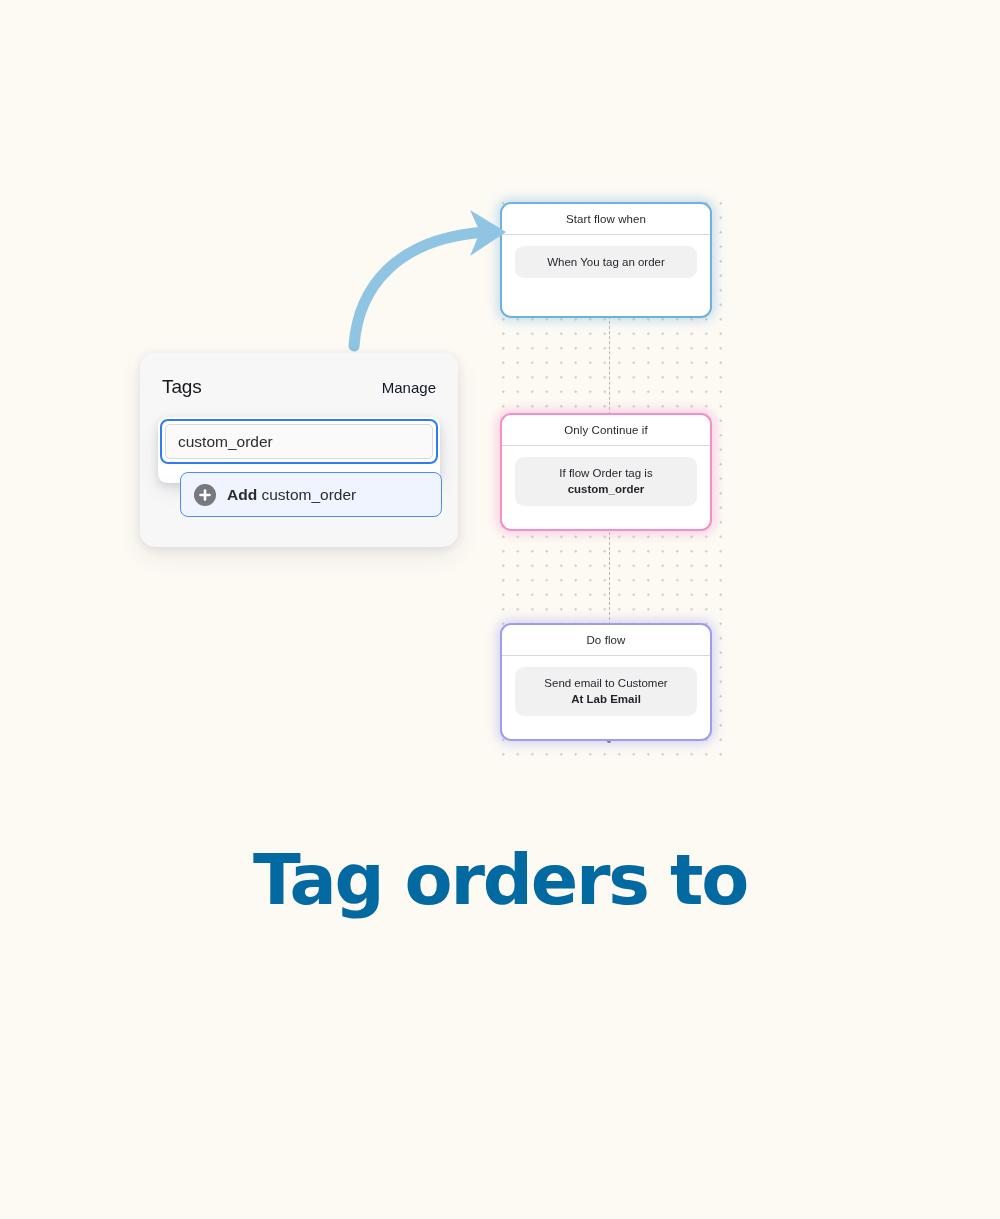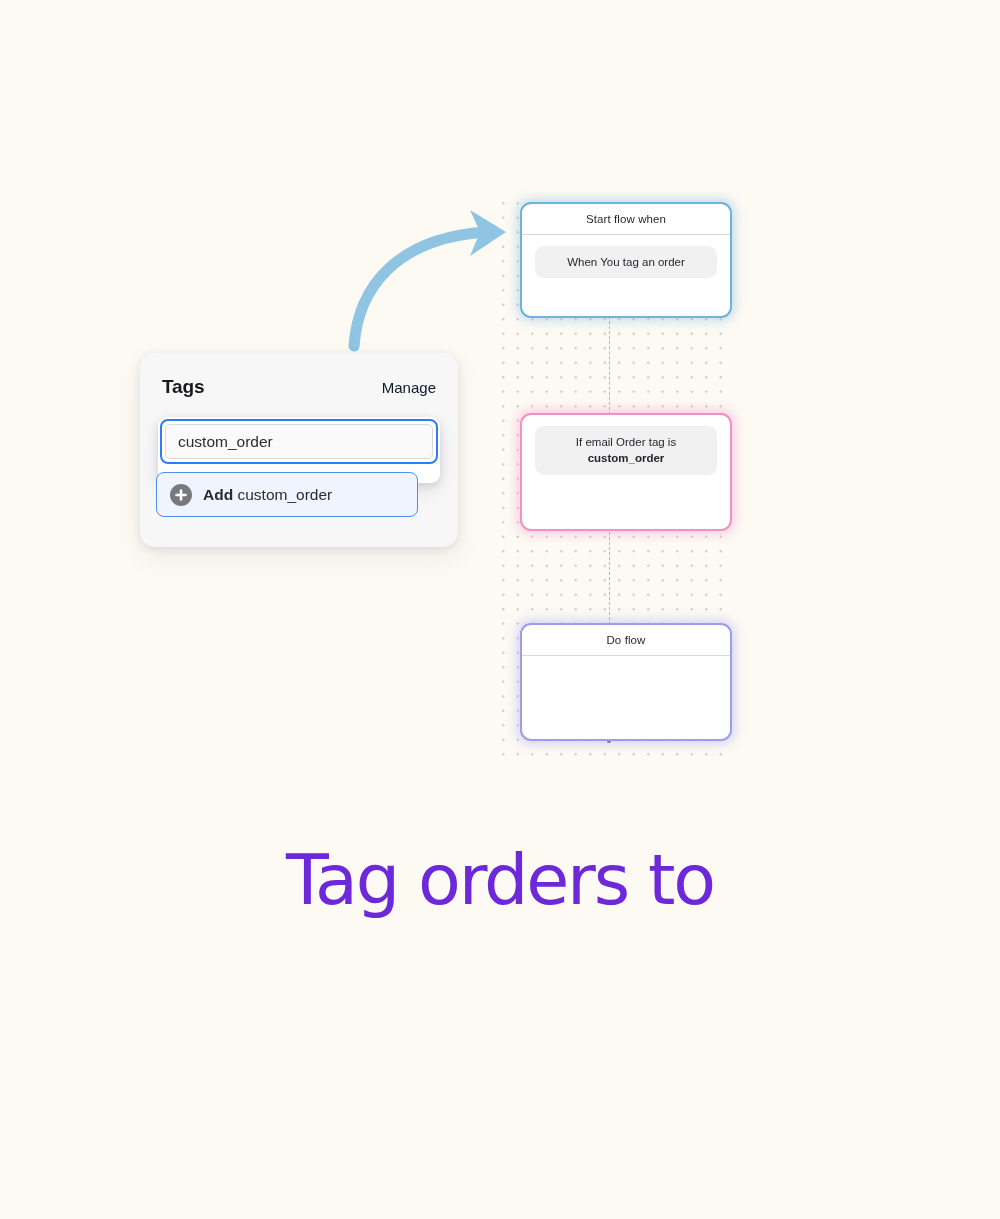--- a/index.html
+++ b/index.html
@@ -49,21 +49,21 @@
   }
   .d1 { top: 314px; }
   .d2 { top: 413px; }
   .d3 { top: 525px; }
   .d4 { top: 623px; }
   .d5 { top: 739px; }
 
   
   .flow-card {
     position: absolute;
-    left: 520px;
+    left: 500px;
     width: 212px;
     height: 116px;
     background: #FFFFFF;
     border-radius: 11px;
     border: 2px solid #6FB2DB;
     display: flex;
     flex-direction: column;
     align-items: stretch;
   }
 
@@ -144,21 +144,21 @@
     position: absolute;
     left: 22px;
     top: 23px;
     right: 22px;
     display: flex;
     align-items: baseline;
     justify-content: space-between;
   }
   #tags-title {
     font-size: 19px;
-    font-weight: bold;
+    font-weight: normal;
     color: #17181B;
     letter-spacing: -0.1px;
   }
   #manage-link {
     font-size: 15px;
     color: #0f172a;
     cursor: pointer;
   }
 
   
@@ -195,21 +195,21 @@
     border-radius: 5px;
     font-size: 15.5px;
     color: #2A2C30;
     padding: 0 12px;
     font-family: inherit;
     outline: none;
   }
 
   #add-tag-button {
     position: absolute;
-    left: 156px;
+    left: 180px;
     top: 472px;
     width: 262px;
     height: 45px;
     background: #EFF4FE;
     border: 1.6px solid #4F8DEF;
     border-radius: 8px;
     display: flex;
     align-items: center;
     padding-left: 13px;
     cursor: pointer;
@@ -226,23 +226,23 @@
   #add-tag-label .bold { font-weight: bold; }
 
   
   #headline {
     position: absolute;
     left: 0;
     top: 834px;
     width: 1000px;
     text-align: center;
     font-size: 70px;
-    font-weight: normal;
+    font-weight: bold;
     line-height: 1.33;
-    color: #6d28d9;
+    color: #0369a1;
     letter-spacing: -2.2px;
     font-family: "DejaVu Sans", "Liberation Sans", sans-serif;
   }
   #headline .hl-line { display: block; }
 </style>
 </head>
 <body>
 
 <div id="flow-canvas"></div>
 
@@ -257,30 +257,37 @@
 <div class="flow-card trigger">
   <div class="flow-card-header">Start flow when</div>
   <div class="flow-card-body">
     <div class="flow-pill">
       <span>When You tag an order</span>
     </div>
   </div>
 </div>
 
 <div class="flow-card condition">
+  <div class="flow-card-header">Only Continue if</div>
   <div class="flow-card-body">
     <div class="flow-pill">
-      <span>If email Order tag is</span>
+      <span>If flow Order tag is</span>
       <span class="bold">custom_order</span>
     </div>
   </div>
 </div>
 
 <div class="flow-card action">
   <div class="flow-card-header">Do flow</div>
+  <div class="flow-card-body">
+    <div class="flow-pill">
+      <span>Send email to Customer</span>
+      <span class="bold">At Lab Email</span>
+    </div>
+  </div>
 </div>
 
 <svg id="flow-arrow" viewBox="0 0 190 160">
   <path d="M 20 150 C 24 92, 62 42, 152 36" fill="none" stroke="#8FC4E2" stroke-width="11" stroke-linecap="round"></path>
   <path d="M 172 36 L 136 14 L 146 36 L 136 60 Z" fill="#8FC4E2"></path>
 </svg>
 
 <div id="tags-panel">
   <div id="tags-panel-header">
     <span id="tags-title">Tags</span>

